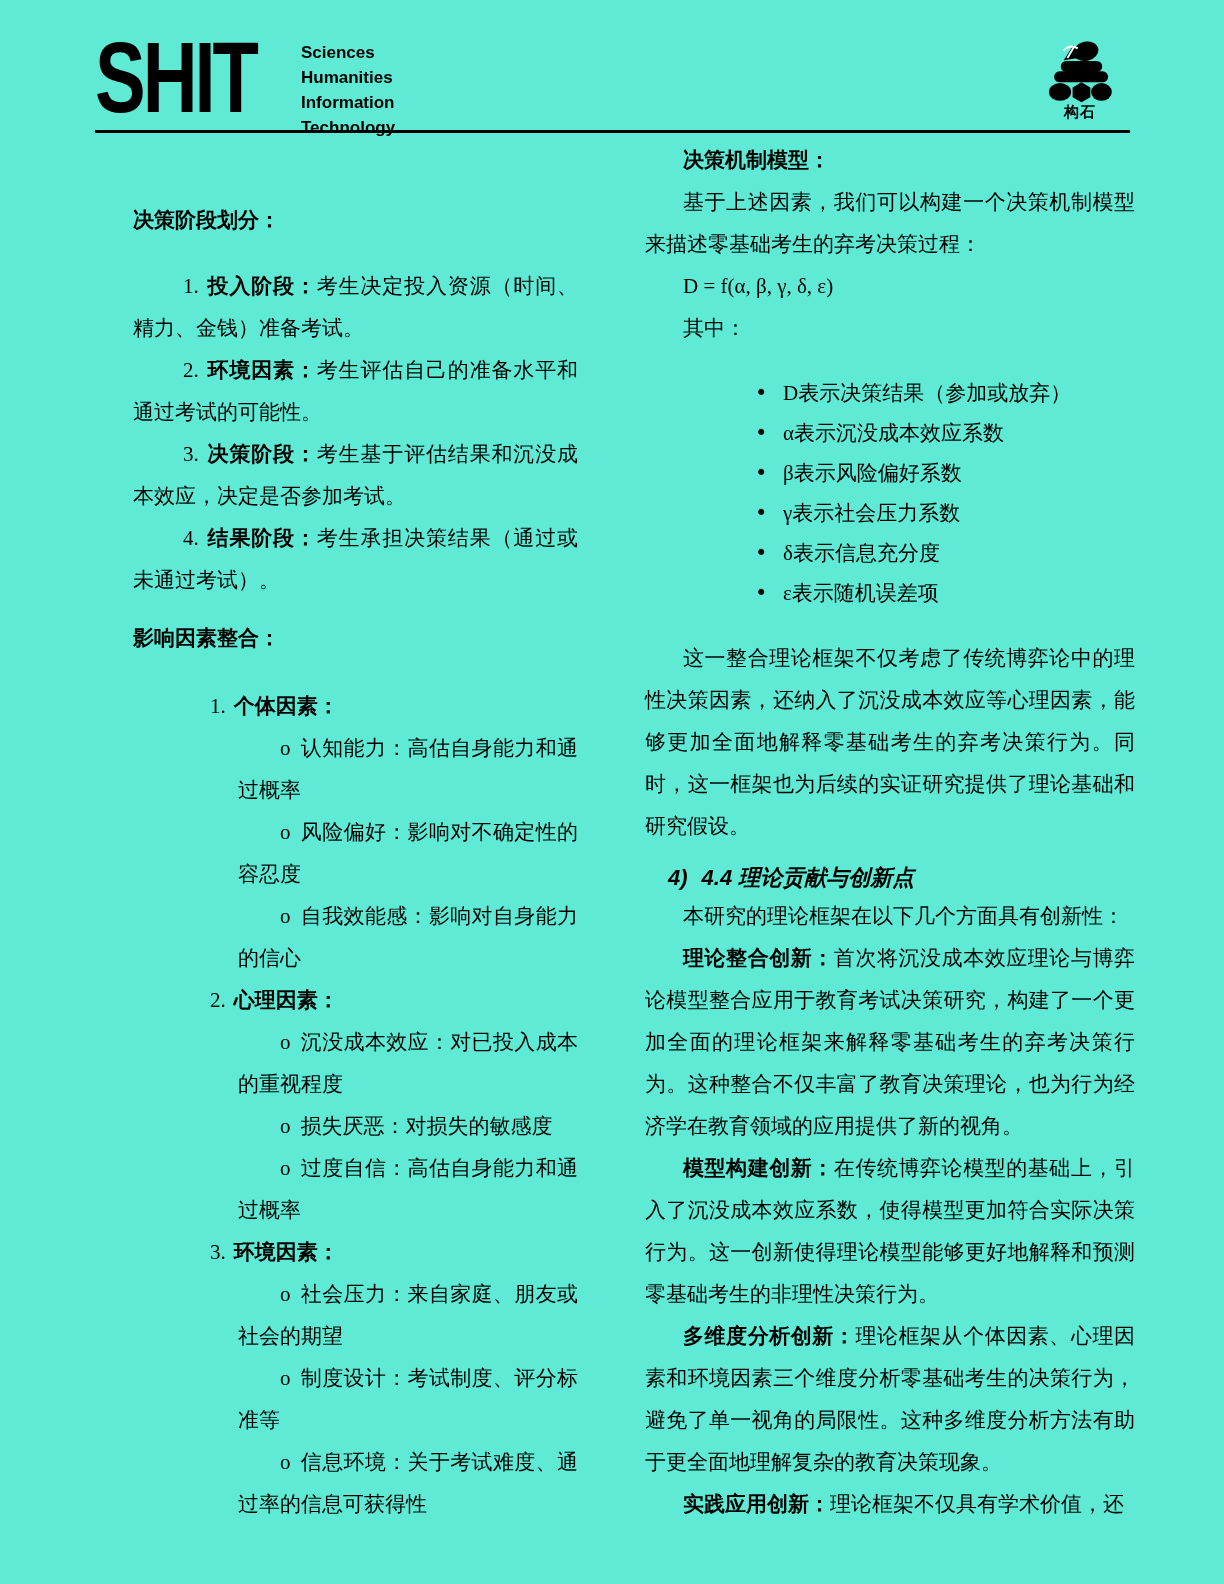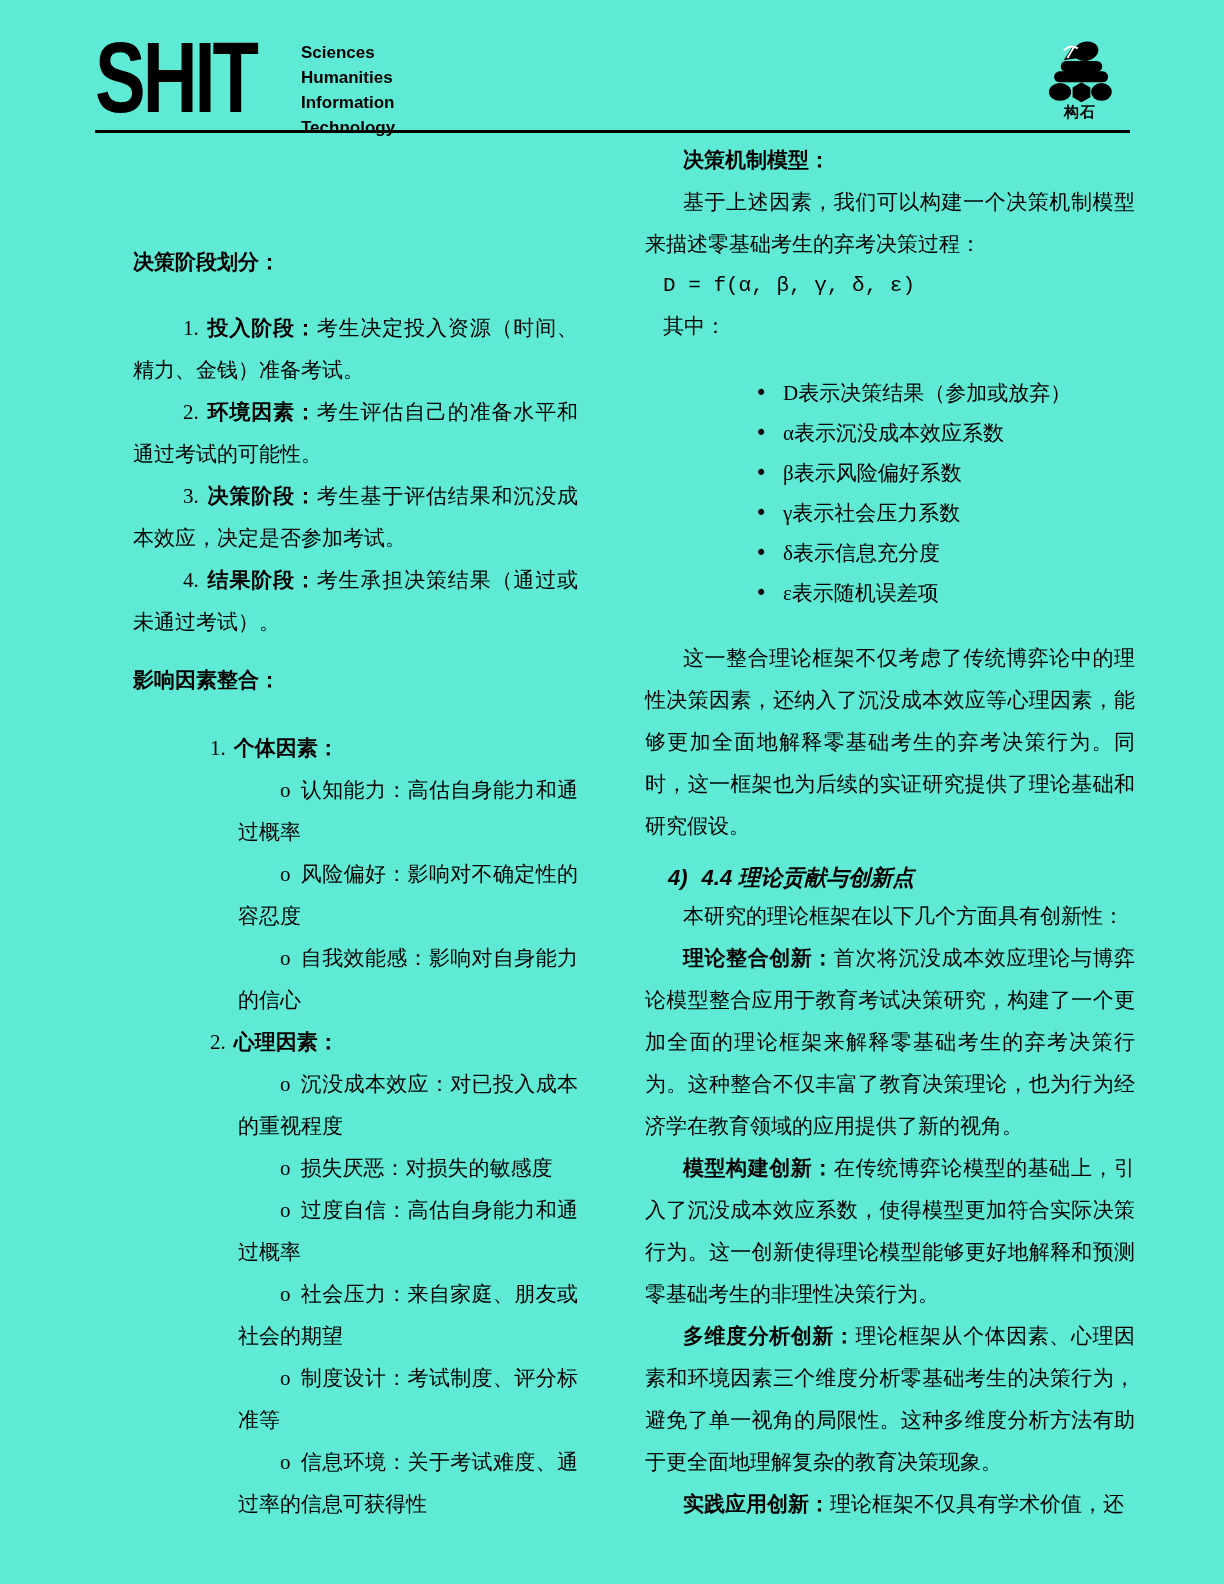--- a/index.html
+++ b/index.html
@@ -38,21 +38,21 @@
   
   .h-stages{margin:0 0 24px 0;}
   .stage{text-indent:50px;}
   .h-factors{margin:16px 0 26px 0;}
   .factor-num{margin-left:77px;}
   .factor-item{margin-left:105px;text-indent:42px;}
   .circ{padding-right:10px;}
 
   
   .r-indent{text-indent:38px;}
-  .r-block{margin-left:18px;font-family:Liberation Mono, monospace;}
+  .r-block{margin-left:38px;}
   .bullets{margin:24px 0 24px 110px;}
   .bullet{line-height:40px;text-align:left;}
   .dot{display:inline-block;width:28px;font-family:"DejaVu Sans",sans-serif;}
   .sec-head{font-family:"Liberation Sans","DejaVu Sans",sans-serif;font-weight:bold;
     font-style:italic;font-size:22px;line-height:30px;margin:16px 0 2px 23px;text-align:left;}
   .sec-head .sec-num{margin-right:14px;}
 </style>
 </head>
 <body>
 
@@ -103,20 +103,21 @@
       <p class="factor-num"><span class="num">1.</span><span class="lbl">个体因素：</span></p>
       <p class="factor-item"><span class="circ">o</span><span>认知能力：高估自身能力和通过概率</span></p>
       <p class="factor-item"><span class="circ">o</span><span>风险偏好：影响对不确定性的容忍度</span></p>
       <p class="factor-item"><span class="circ">o</span><span>自我效能感：影响对自身能力的信心</span></p>
 
       <p class="factor-num"><span class="num">2.</span><span class="lbl">心理因素：</span></p>
       <p class="factor-item"><span class="circ">o</span><span>沉没成本效应：对已投入成本的重视程度</span></p>
       <p class="factor-item"><span class="circ">o</span><span>损失厌恶：对损失的敏感度</span></p>
       <p class="factor-item"><span class="circ">o</span><span>过度自信：高估自身能力和通过概率</span></p>
 
+      <p class="factor-num"><span class="num">3.</span><span class="lbl">环境因素：</span></p>
       <p class="factor-item"><span class="circ">o</span><span>社会压力：来自家庭、朋友或社会的期望</span></p>
       <p class="factor-item"><span class="circ">o</span><span>制度设计：考试制度、评分标准等</span></p>
       <p class="factor-item"><span class="circ">o</span><span>信息环境：关于考试难度、通过率的信息可获得性</span></p>
     </section>
 
     <section class="col-right">
       <p class="h r-indent">决策机制模型：</p>
       <p class="r-indent">基于上述因素，我们可以构建一个决策机制模型来描述零基础考生的弃考决策过程：</p>
       <p class="r-block">D = f(α, β, γ, δ, ε)</p>
       <p class="r-block">其中：</p>

